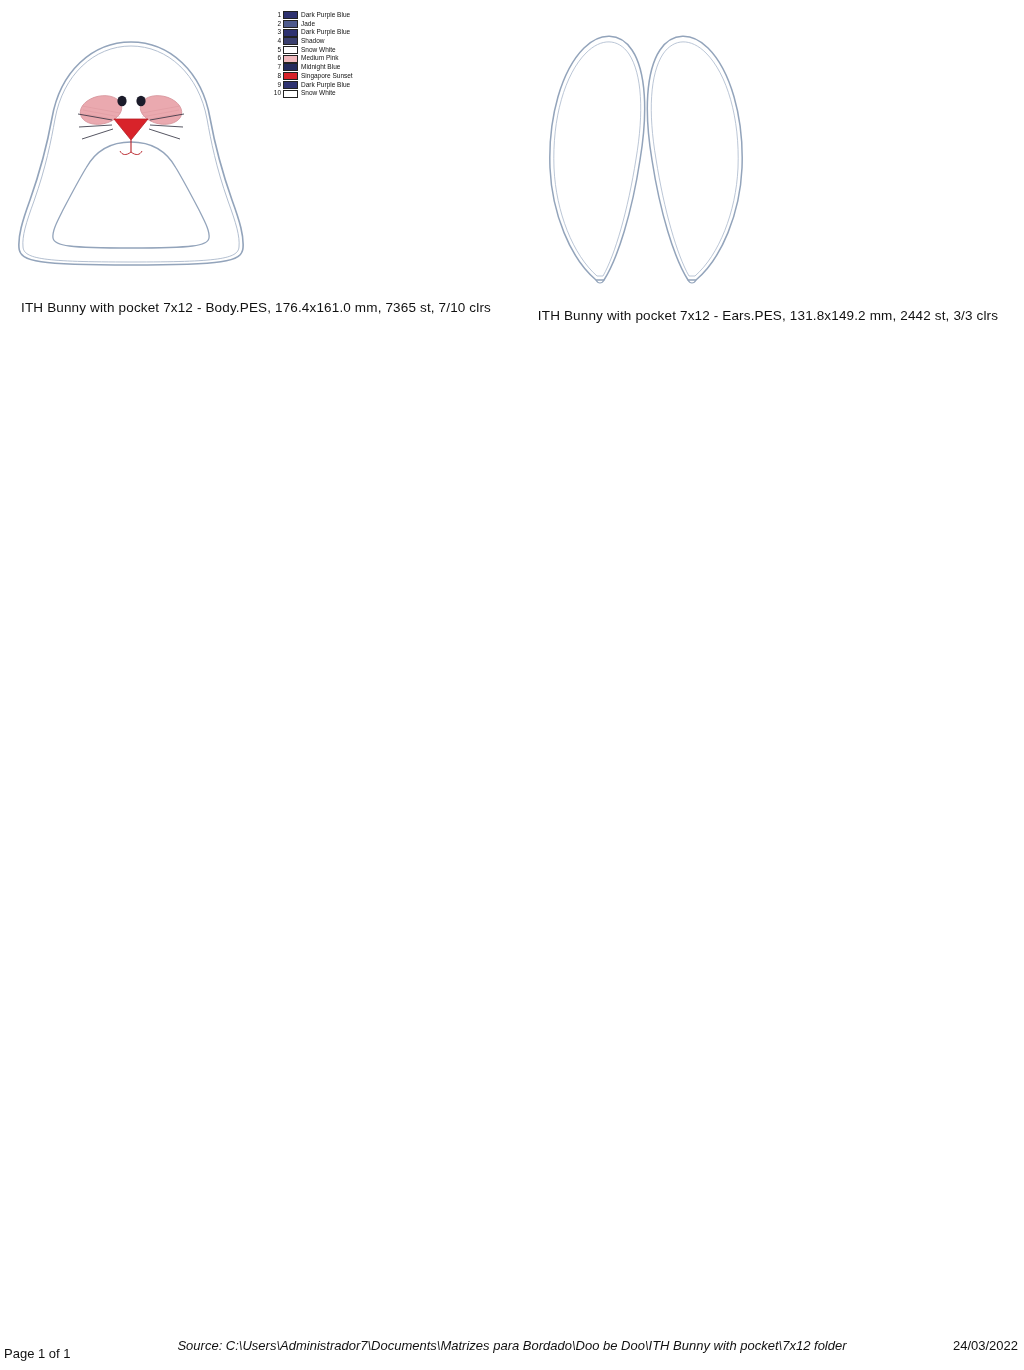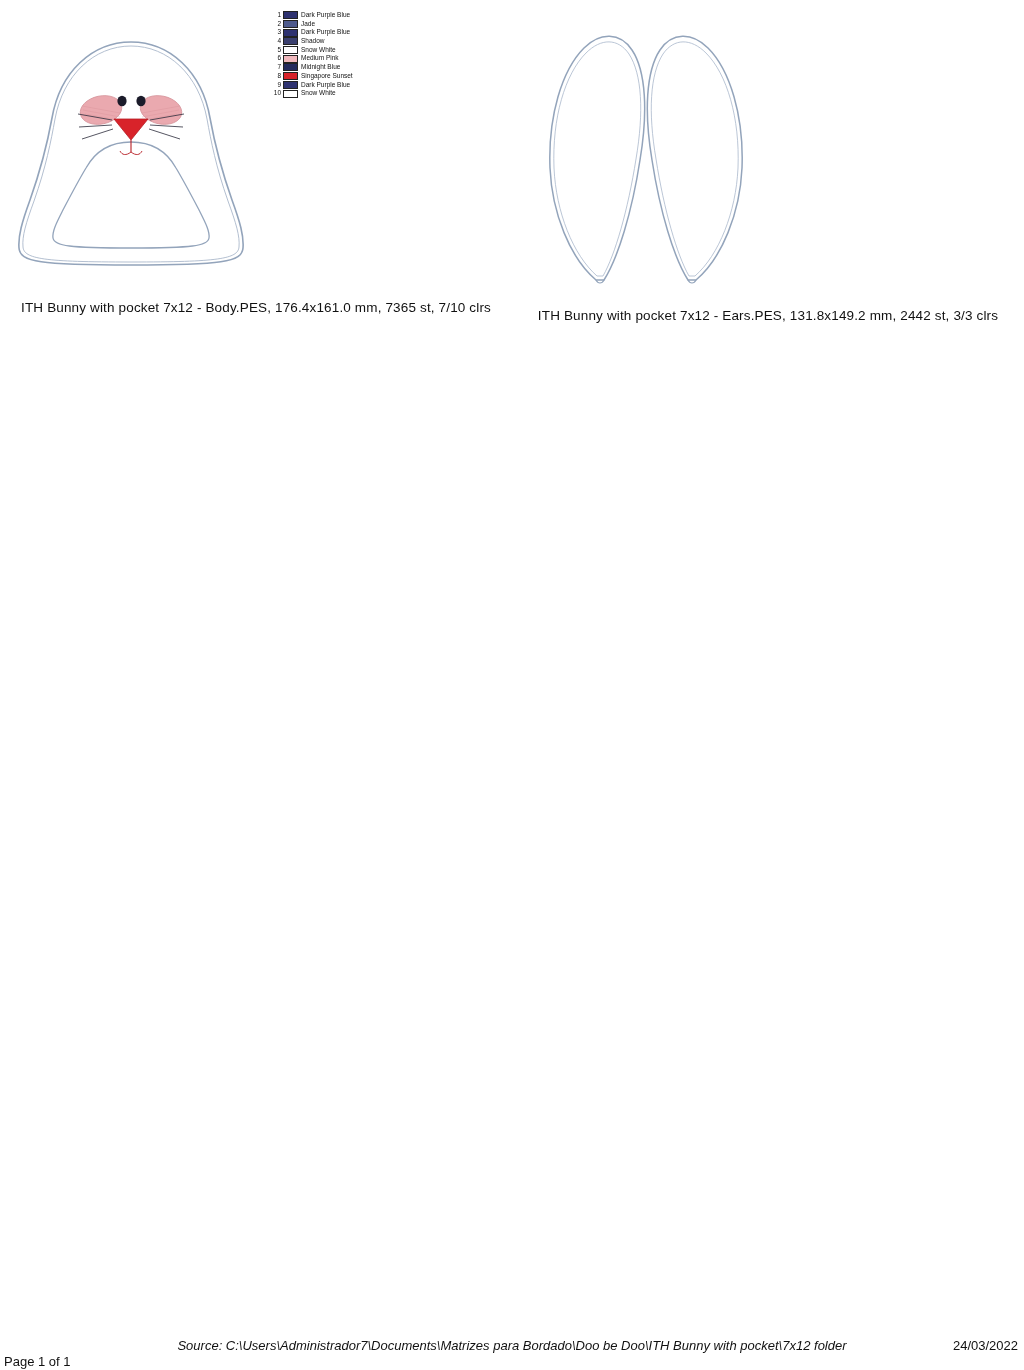--- a/index.html
+++ b/index.html
@@ -85,21 +85,21 @@
     left: 0;
     bottom: 14px;
     width: 100%;
     height: 18px;
     font-size: 13px;
     color: #111;
   }
   .footer-left {
     position: absolute;
     left: 4px;
-    top: 16px;
+    top: 8px;
     text-align: right;
   }
   .footer-center {
     position: absolute;
     left: 0;
     top: 0;
     width: 100%;
     text-align: center;
     font-style: italic;
   }

